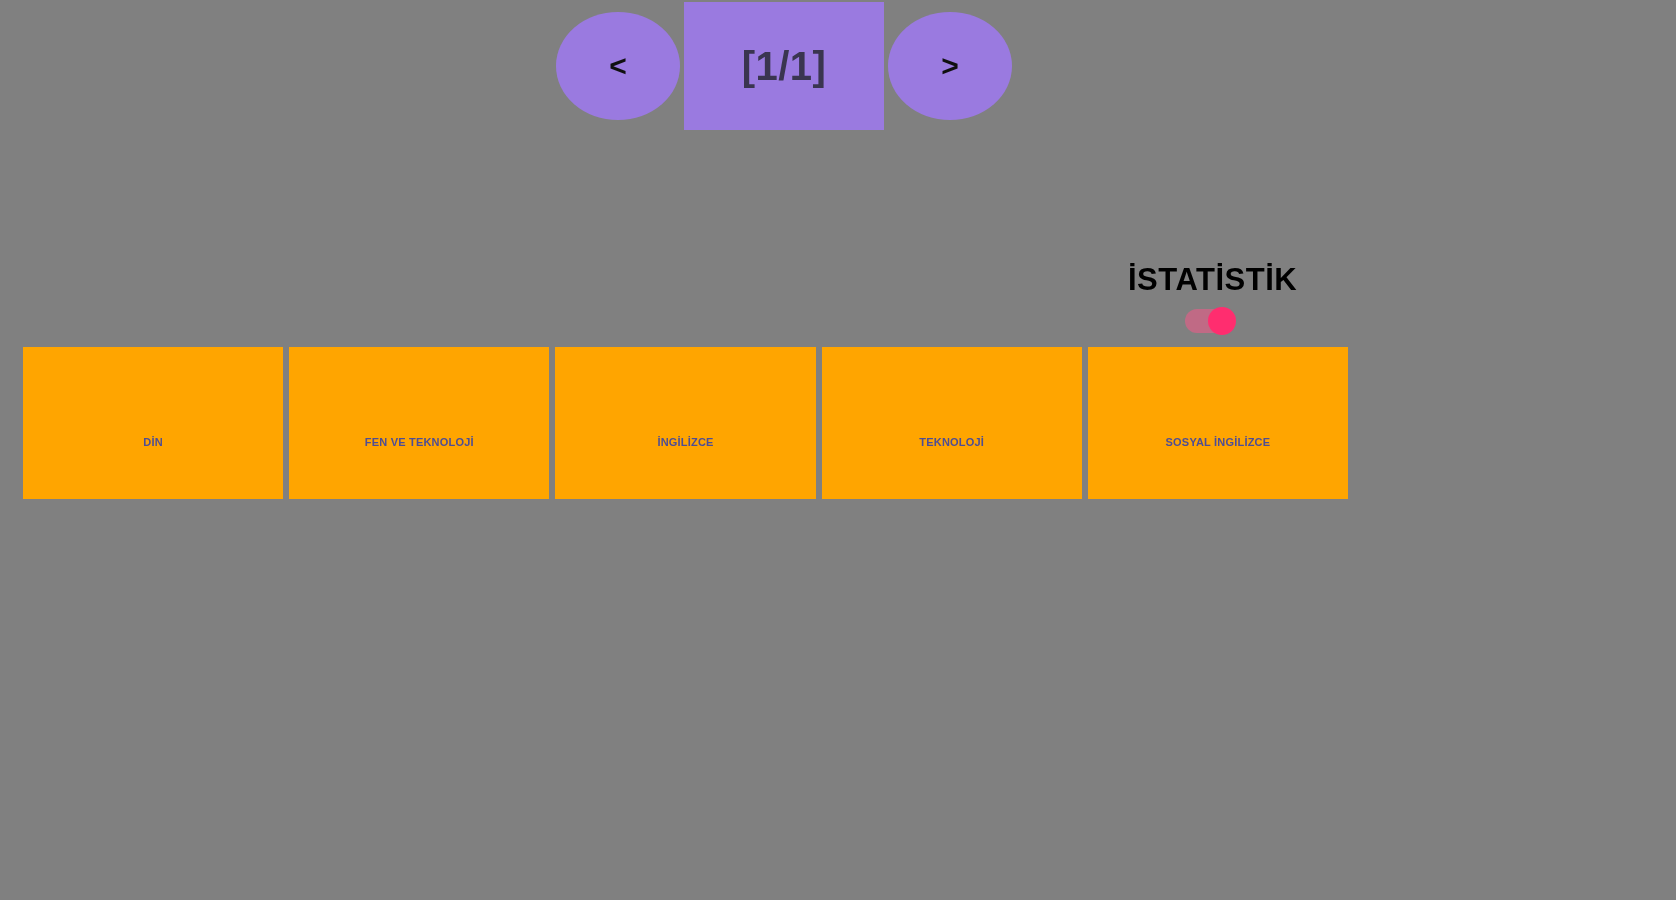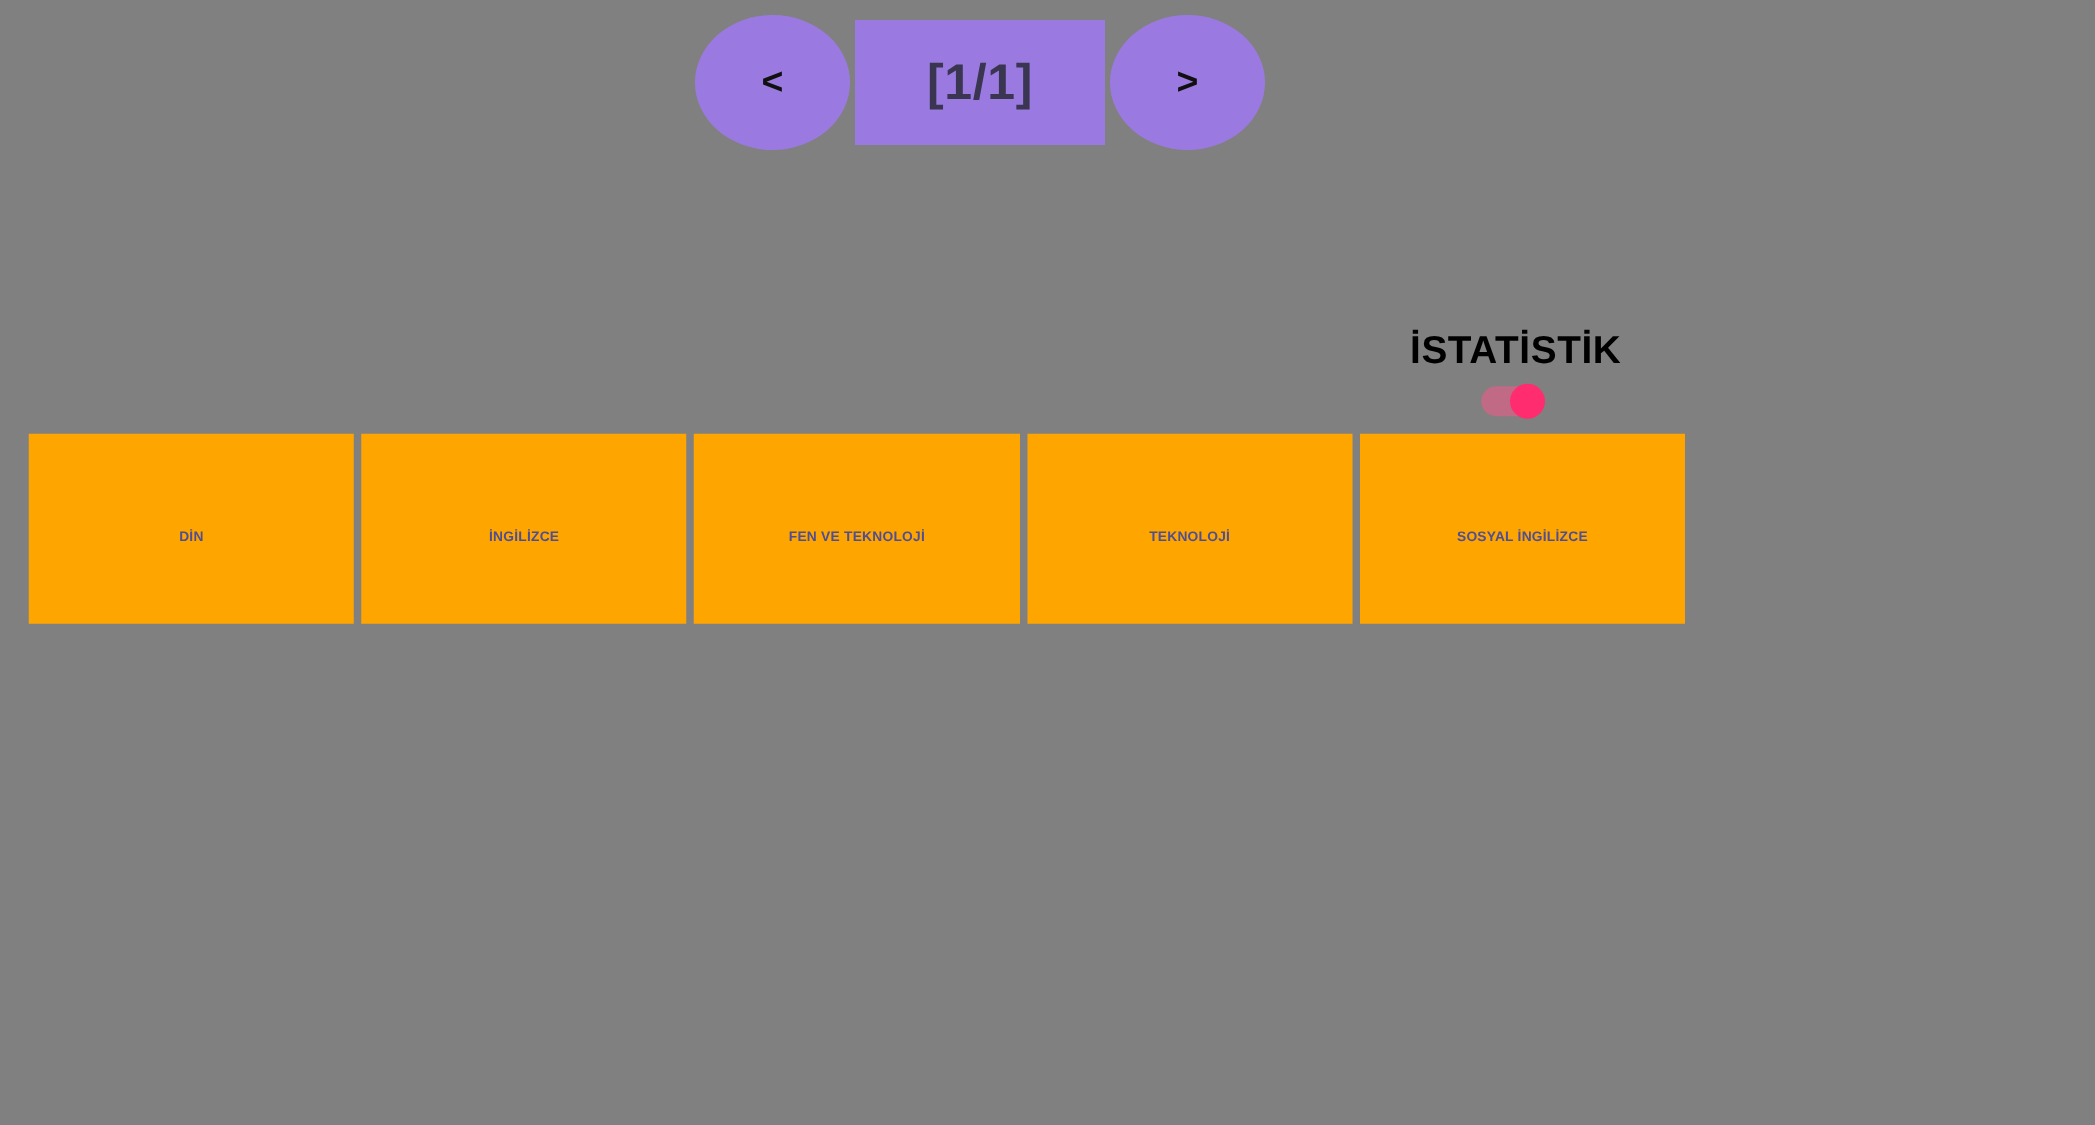--- a/index.html
+++ b/index.html
@@ -42,21 +42,21 @@
     align-items: center;
     justify-content: center;
     padding: 0;
     cursor: pointer;
   }
   .pager-arrow.prev { margin-right: 4px; }
   .pager-arrow.next { margin-left: 4px; }
 
   #pager-count {
     width: 200px;
-    height: 100px;
+    height: 128px;
     background: #9a7ae0;
     color: #3a3550;
     font-family: "Liberation Sans", sans-serif;
     font-size: 40px;
     font-weight: 700;
     letter-spacing: 0.5px;
     display: flex;
     align-items: center;
     justify-content: center;
     cursor: pointer;
@@ -123,21 +123,21 @@
     font-family: "Liberation Sans", sans-serif;
   }
   .subject-tile-label {
     color: #4e4e94;
     font-size: 11px;
     font-weight: 700;
     letter-spacing: 0.2px;
     text-align: right;
     line-height: 1.2;
     position: relative;
-    top: 8px;
+    top: 20px;
     padding: 0 6px;
   }
 </style>
 </head>
 <body>
 
 <div id="pager">
   <button class="pager-arrow prev">&lt;</button>
   <div id="pager-count">[1/1]</div>
   <button class="pager-arrow next">&gt;</button>
@@ -148,24 +148,24 @@
   <div id="stats-toggle">
     <div id="stats-toggle-knob"></div>
   </div>
 </div>
 
 <div id="subject-row">
   <button class="subject-tile">
     <span class="subject-tile-label">DİN</span>
   </button>
   <button class="subject-tile">
-    <span class="subject-tile-label">İNGİLİZCE</span>
+    <span class="subject-tile-label">FEN VE TEKNOLOJİ</span>
   </button>
   <button class="subject-tile">
-    <span class="subject-tile-label">FEN VE TEKNOLOJİ</span>
+    <span class="subject-tile-label">İNGİLİZCE</span>
   </button>
   <button class="subject-tile">
     <span class="subject-tile-label">TEKNOLOJİ</span>
   </button>
   <button class="subject-tile">
     <span class="subject-tile-label">SOSYAL İNGİLİZCE</span>
   </button>
 </div>
 
 </body></html>

